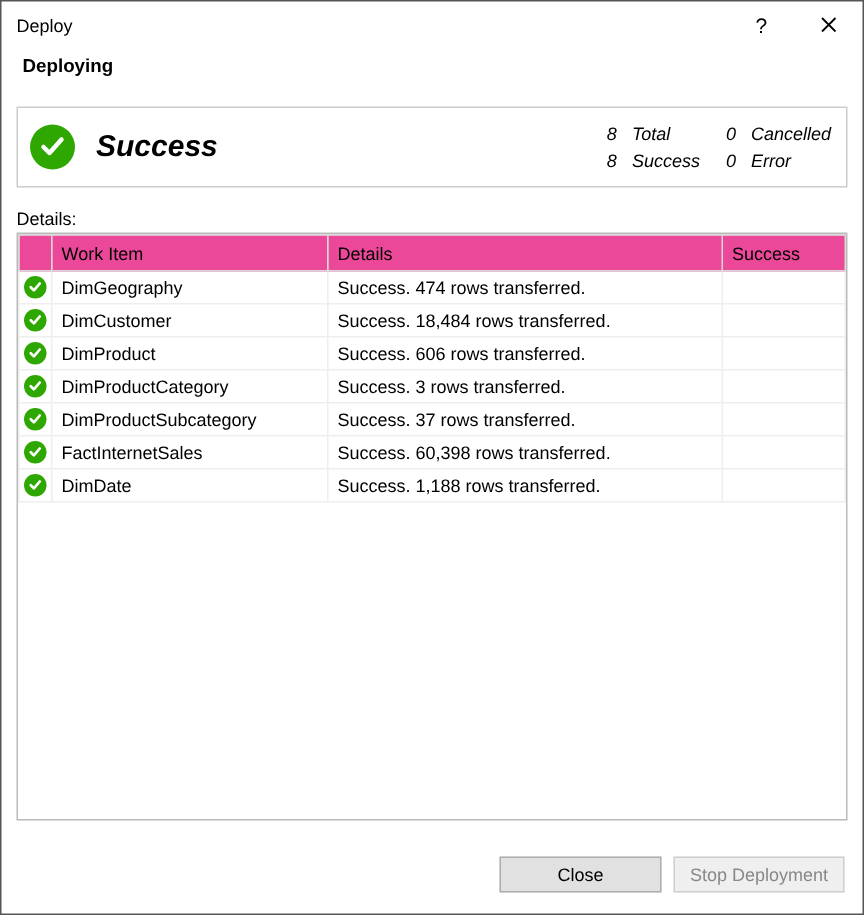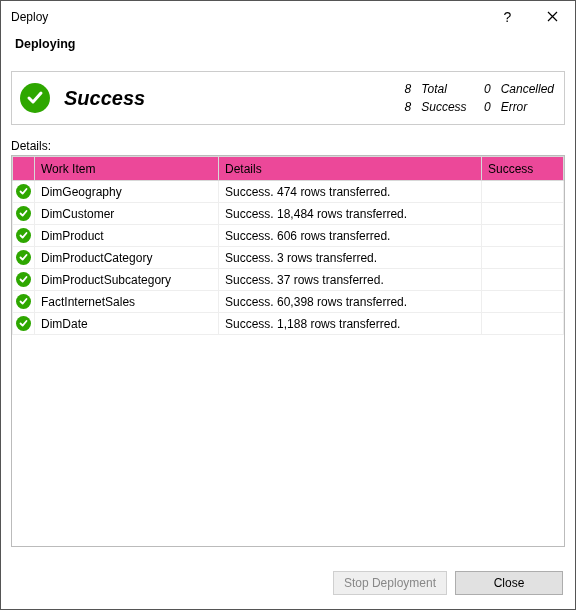--- a/index.html
+++ b/index.html
@@ -284,15 +284,15 @@
           <td>DimDate</td>
           <td>Success. 1,188 rows transferred.</td>
           <td></td>
         </tr>
       </tbody>
   </table>
   <div class="grid-body-fill"></div>
 </div>
 
 <div class="footer">
+  <button class="btn">Close</button>
   <button class="btn" disabled="">Stop Deployment</button>
-  <button class="btn">Close</button>
 </div>
 
 </body></html>

